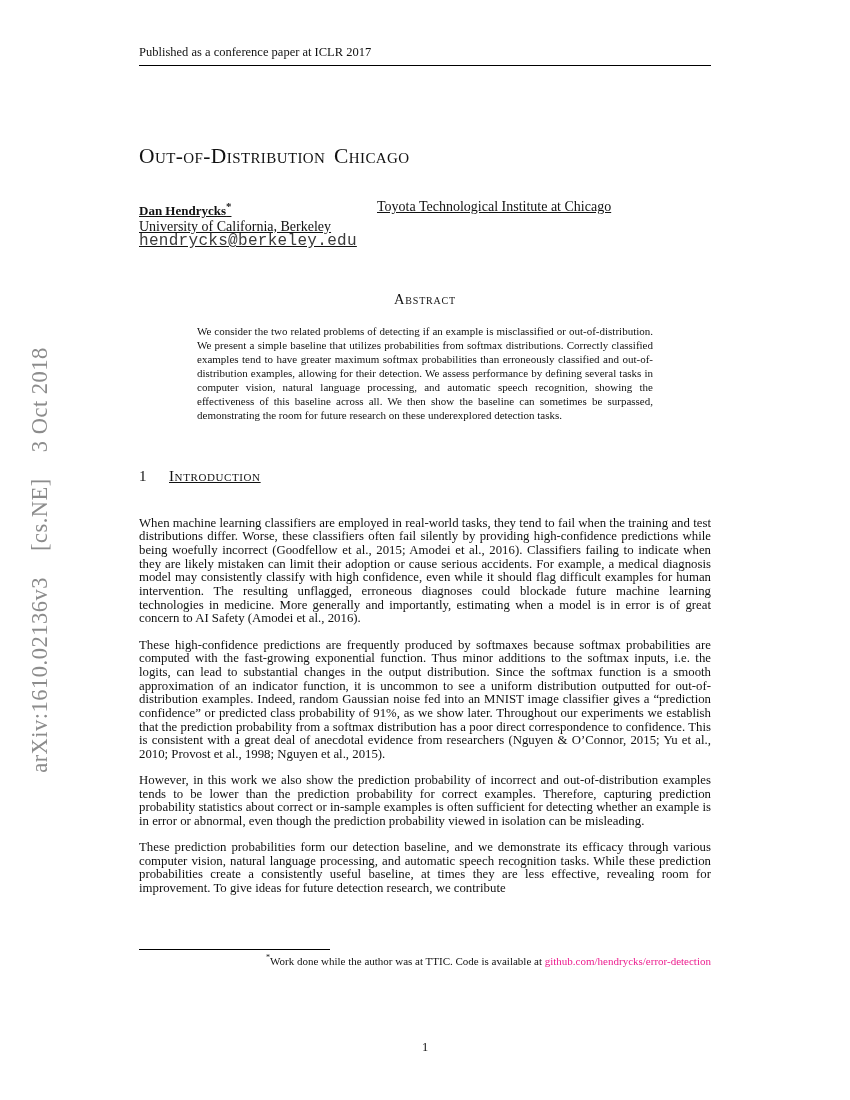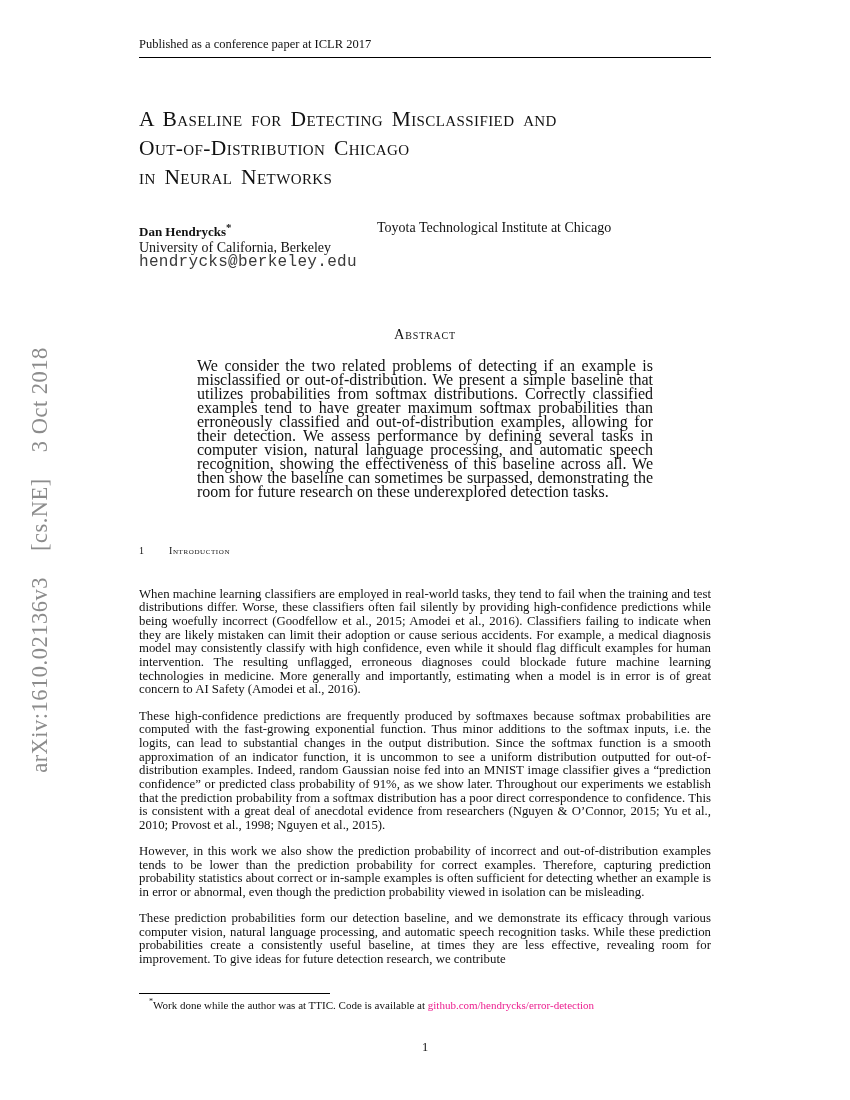--- a/index.html
+++ b/index.html
@@ -18,21 +18,21 @@
     transform:translate(-50%,-50%) rotate(-90deg);
     transform-origin:center center;
     white-space:nowrap;
     display:flex;gap:26px;
     font-size:22.5px;
     color:#8c8c8c;
     letter-spacing:0.5px;
   }
   .content{
     position:absolute;
-    left:139px;top:0;
+    left:139px;top:8px;
     width:572px;
   }
   .running-header{
     margin-top:37px;
     font-size:12.5px;
   }
   .header-rule{
     margin-top:5px;
     border:0;border-top:1.4px solid #000;
     height:0;width:100%;
@@ -42,61 +42,64 @@
     font-size:21.5px;
     font-weight:normal;
     font-variant:small-caps;
     letter-spacing:0.4px;
     word-spacing:3px;
     line-height:29px;
   }
   .authors{
     margin-top:28px;
     display:flex;
+    text-decoration:underline;
   }
   .author-block{width:238px;}
   .author-block.second{width:334px;}
   .author-name{font-weight:bold;font-size:13px;line-height:15.5px;}
   .author-affil{font-size:14px;line-height:15.5px;}
   .author-email{
     font-family:"Liberation Mono", monospace;
     font-size:16px;line-height:15.5px;
     letter-spacing:0.3px;color:#3a3a3a;
   }
   .abstract-heading{
-    margin-top:55px;
+    margin-top:41px;
     text-align:center;
     font-variant:small-caps;
     font-size:14.5px;
     letter-spacing:0.8px;
   }
   .abstract-body{
     margin:16px auto 0 auto;
     width:456px;
-    font-size:16px;
+    font-size:11px;
     line-height:14px;
     text-align:justify;
   }
   .section-heading{
     margin-top:46px;
-    font-size:10px;
+    font-size:15px;
+    text-decoration:underline;
   }
   .section-heading .sec-num{display:inline-block;min-width:30px;}
   .section-heading .sec-title{font-variant:small-caps;letter-spacing:0.6px;}
   .body-par{
     margin:12.5px 0 0 0;
     font-size:12.8px;
     line-height:13.65px;
     text-align:justify;
   }
   .body-par.first{margin-top:32px;}
   .footnote-block{
     position:absolute;
-    left:139px;top:993px;
+    left:139px;top:949px;
     width:572px;
+    text-align:right;
   }
   .footnote-rule{
     border:0;border-top:1px solid #000;
     height:0;width:191px;margin:0;
   }
   .footnote-text{
     margin-top:3px;
     font-size:11px;
     padding-left:10px;
   }
@@ -123,21 +126,21 @@
     <span>arXiv:1610.02136v3</span>
     <span>[cs.NE]</span>
     <span>3 Oct 2018</span>
   </div>
 
   <div class="content">
 
     <div class="running-header">Published as a conference paper at ICLR 2017</div>
     <div class="header-rule"></div>
 
-    <h1 class="title"><span>A Baseline for Detecting Misclassified and</span><br><span>Out-of-Distribution Chicago</span><br><span>in Neural Networks</span></h1>
+    <h1 class="title"><br><span>Out-of-Distribution Chicago</span><br></h1>
 
     <div class="authors">
       <div class="author-block">
         <div class="author-name"><span>Dan Hendrycks</span><sup>*</sup></div>
         <div class="author-affil">University of California, Berkeley</div>
         <div class="author-email">hendrycks@berkeley.edu</div>
       </div>
       <div class="author-block second">
         <div class="author-affil">Toyota Technological Institute at Chicago</div>
       </div>

